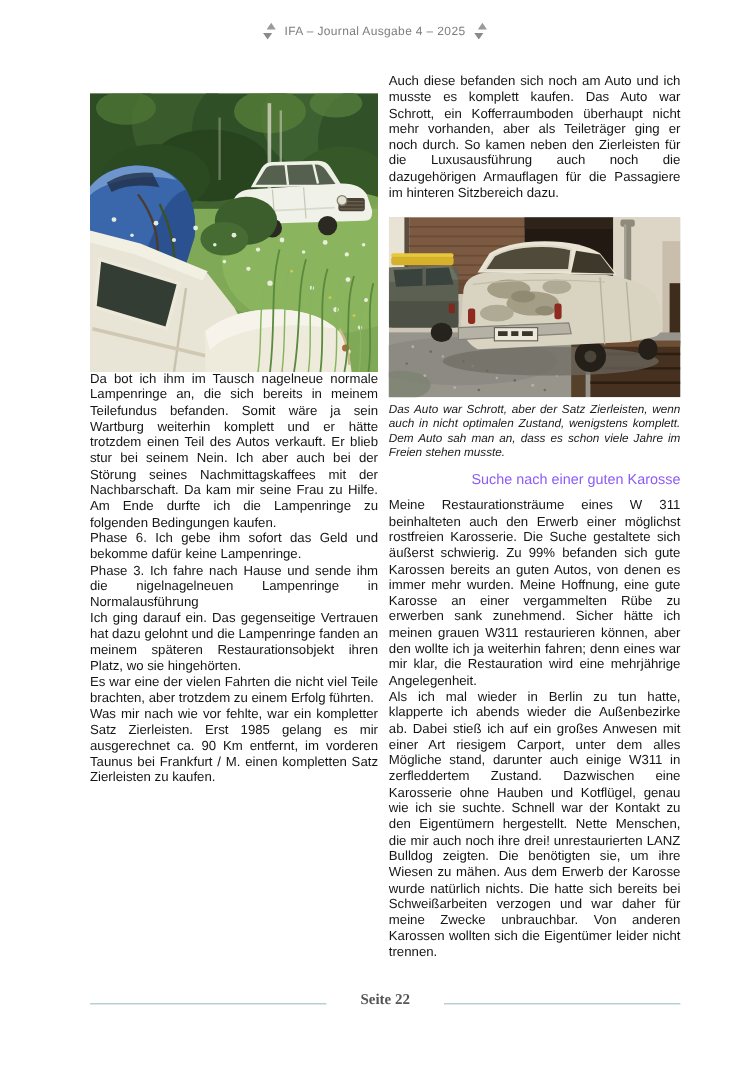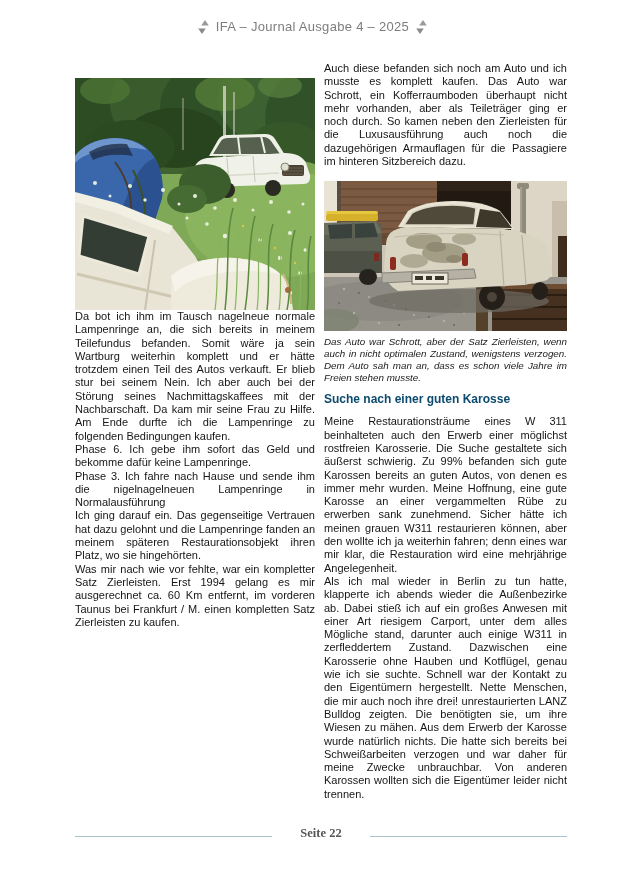--- a/index.html
+++ b/index.html
@@ -1,35 +1,35 @@
 <!DOCTYPE html>
 <html lang="de"><head>
 <meta charset="utf-8">
 <style>
   html,body{margin:0;padding:0;background:#ffffff;}
   .page{position:relative;width:625px;height:892px;background:#ffffff;overflow:hidden;
         font-family:"Liberation Sans",sans-serif;color:#151515;}
   .page-header{position:absolute;top:19px;left:0;right:0;display:flex;
         justify-content:center;align-items:center;gap:7px;}
-  .header-title{font-size:13px;letter-spacing:.3px;color:#7d7d7d;}
+  .header-title{font-size:10px;letter-spacing:.3px;color:#7d7d7d;}
   .ornament{display:inline-flex;align-items:center;}
   .col{position:absolute;top:62px;}
   .col-left{left:75px;width:240px;}
   .col-right{left:324px;width:243px;}
   .body-text{margin:0;font-size:11px;line-height:13.3px;text-align:justify;
         hyphens:auto;-webkit-hyphens:auto;}
   .photo{margin:0;display:block;line-height:0;}
   .photo svg{display:block;}
   .photo-meadow{margin-top:16px;}
   .photo-garage{margin-top:13px;}
   .caption{margin:5px 0 0 0;font-size:9.8px;line-height:12px;font-style:italic;
         text-align:justify;color:#1a1a1a;}
   .caption-meadow{margin-bottom:12px;}
-  .section-heading{margin:8px 0 9px 0;font-size:12px;line-height:14px;text-align:left;
-        font-weight:bold;color:#0c4a6e;}
+  .section-heading{margin:8px 0 9px 0;font-size:12px;line-height:14px;text-align:right;
+        font-weight:normal;color:#8b5cf6;}
   .page-footer{position:absolute;left:75px;width:492px;top:826px;display:flex;
         align-items:flex-end;gap:28px;}
   .rule{flex:1;height:1.5px;background:#a9c3ce;margin-bottom:3px;}
   .page-number{font-family:"Liberation Serif",serif;font-weight:bold;font-size:12.5px;
         color:#565656;line-height:14px;}
 </style>
 </head>
 <body>
 
 <div class="page">
@@ -165,21 +165,22 @@
           <path d="M140 232 C144 204 140 180 146 158"></path>
         </g>
       </svg>
     </figure>
 
 
     <p class="body-text">Da bot ich ihm im Tausch nagelneue normale Lampenringe an, die sich bereits in meinem Teilefundus befanden. Somit wäre ja sein Wartburg weiterhin komplett und er hätte trotzdem einen Teil des Autos verkauft. Er blieb stur bei seinem Nein. Ich aber auch bei der Störung seines Nachmittagskaffees mit der Nachbarschaft. Da kam mir seine Frau zu Hilfe. Am Ende durfte ich die Lampenringe zu folgenden Bedingungen kaufen.</p>
     <p class="body-text">Phase 6. Ich gebe ihm sofort das Geld und bekomme dafür keine Lampenringe.</p>
     <p class="body-text">Phase 3. Ich fahre nach Hause und sende ihm die nigelnagelneuen Lampenringe in Normalausführung</p>
     <p class="body-text">Ich ging darauf ein. Das gegenseitige Vertrauen hat dazu gelohnt und die Lampenringe fanden an meinem späteren Restaurationsobjekt ihren Platz, wo sie hingehörten.</p>
-    <p class="body-text">Was mir nach wie vor fehlte, war ein kompletter Satz Zierleisten. Erst 1994 gelang es mir ausgerechnet ca. 60 Km entfernt, im vorderen Taunus bei Frankfurt / M. einen kompletten Satz Zierleisten zu kaufen.</p>
+    <p class="body-text">Es war eine der vielen Fahrten die nicht viel Teile brachten, aber trotzdem zu einem Erfolg führten.</p>
+    <p class="body-text">Was mir nach wie vor fehlte, war ein kompletter Satz Zierleisten. Erst 1985 gelang es mir ausgerechnet ca. 90 Km entfernt, im vorderen Taunus bei Frankfurt / M. einen kompletten Satz Zierleisten zu kaufen.</p>
   </section>
 
   <section class="col col-right">
     <p class="body-text">Auch diese befanden sich noch am Auto und ich musste es komplett kaufen. Das Auto war Schrott, ein Kofferraumboden überhaupt nicht mehr vorhanden, aber als Teileträger ging er noch durch. So kamen neben den Zierleisten für die Luxusausführung auch noch die dazugehörigen Armauflagen für die Passagiere im hinteren Sitzbereich dazu.</p>
 
     <figure class="photo photo-garage">
       <svg width="243" height="150" viewBox="0 0 243 150" preserveAspectRatio="none">
         <rect width="243" height="150" fill="#cdc6b8"></rect>
         <rect x="0" y="0" width="14" height="78" fill="#e9e3d5"></rect>
         <rect x="13" y="0" width="4" height="78" fill="#5a4c3e"></rect>
@@ -259,21 +260,21 @@
           <path d="M58 92 L150 88 L152 97 L58 102 Z" fill="#b5b1a4" stroke="#87837a" stroke-width="1"></path>
           <rect x="88" y="92" width="36" height="11" fill="#ece9db" stroke="#6b675c" stroke-width="1"></rect>
           <rect x="91" y="95" width="8" height="4" fill="#3a362c"></rect>
           <rect x="102" y="95" width="6" height="4" fill="#3a362c"></rect>
           <rect x="111" y="95" width="9" height="4" fill="#3a362c"></rect>
           <path d="M176 50 L180 106 M198 54 L202 104" stroke="#b8b29e" stroke-width="1.2"></path>
         </g>
       </svg>
     </figure>
 
-    <p class="caption">Das Auto war Schrott, aber der Satz Zierleisten, wenn auch in nicht optimalen Zustand, wenigstens verzogen. Dem Auto sah man an, dass es schon viele Jahre im Freien stehen musste.</p>
+    <p class="caption">Das Auto war Schrott, aber der Satz Zierleisten, wenn auch in nicht optimalen Zustand, wenigstens komplett. Dem Auto sah man an, dass es schon viele Jahre im Freien stehen musste.</p>
 
     <h2 class="section-heading">Suche nach einer guten Karosse</h2>
 
     <p class="body-text">Meine Restaurationsträume eines W 311 beinhalteten auch den Erwerb einer möglichst rostfreien Karosserie. Die Suche gestaltete sich äußerst schwierig. Zu 99% befanden sich gute Karossen bereits an guten Autos, von denen es immer mehr wurden. Meine Hoffnung, eine gute Karosse an einer vergammelten Rübe zu erwerben sank zunehmend. Sicher hätte ich meinen grauen W311 restaurieren können, aber den wollte ich ja weiterhin fahren; denn eines war mir klar, die Restauration wird eine mehrjährige Angelegenheit.</p>
     <p class="body-text">Als ich mal wieder in Berlin zu tun hatte, klapperte ich abends wieder die Außenbezirke ab. Dabei stieß ich auf ein großes Anwesen mit einer Art riesigem Carport, unter dem alles Mögliche stand, darunter auch einige W311 in zerfleddertem Zustand. Dazwischen eine Karosserie ohne Hauben und Kotflügel, genau wie ich sie suchte. Schnell war der Kontakt zu den Eigentümern hergestellt. Nette Menschen, die mir auch noch ihre drei! unrestaurierten LANZ Bulldog zeigten. Die benötigten sie, um ihre Wiesen zu mähen. Aus dem Erwerb der Karosse wurde natürlich nichts. Die hatte sich bereits bei Schweißarbeiten verzogen und war daher für meine Zwecke unbrauchbar. Von anderen Karossen wollten sich die Eigentümer leider nicht trennen.</p>
   </section>
 
   <footer class="page-footer">
     <span class="rule"></span>
     <span class="page-number">Seite 22</span>

